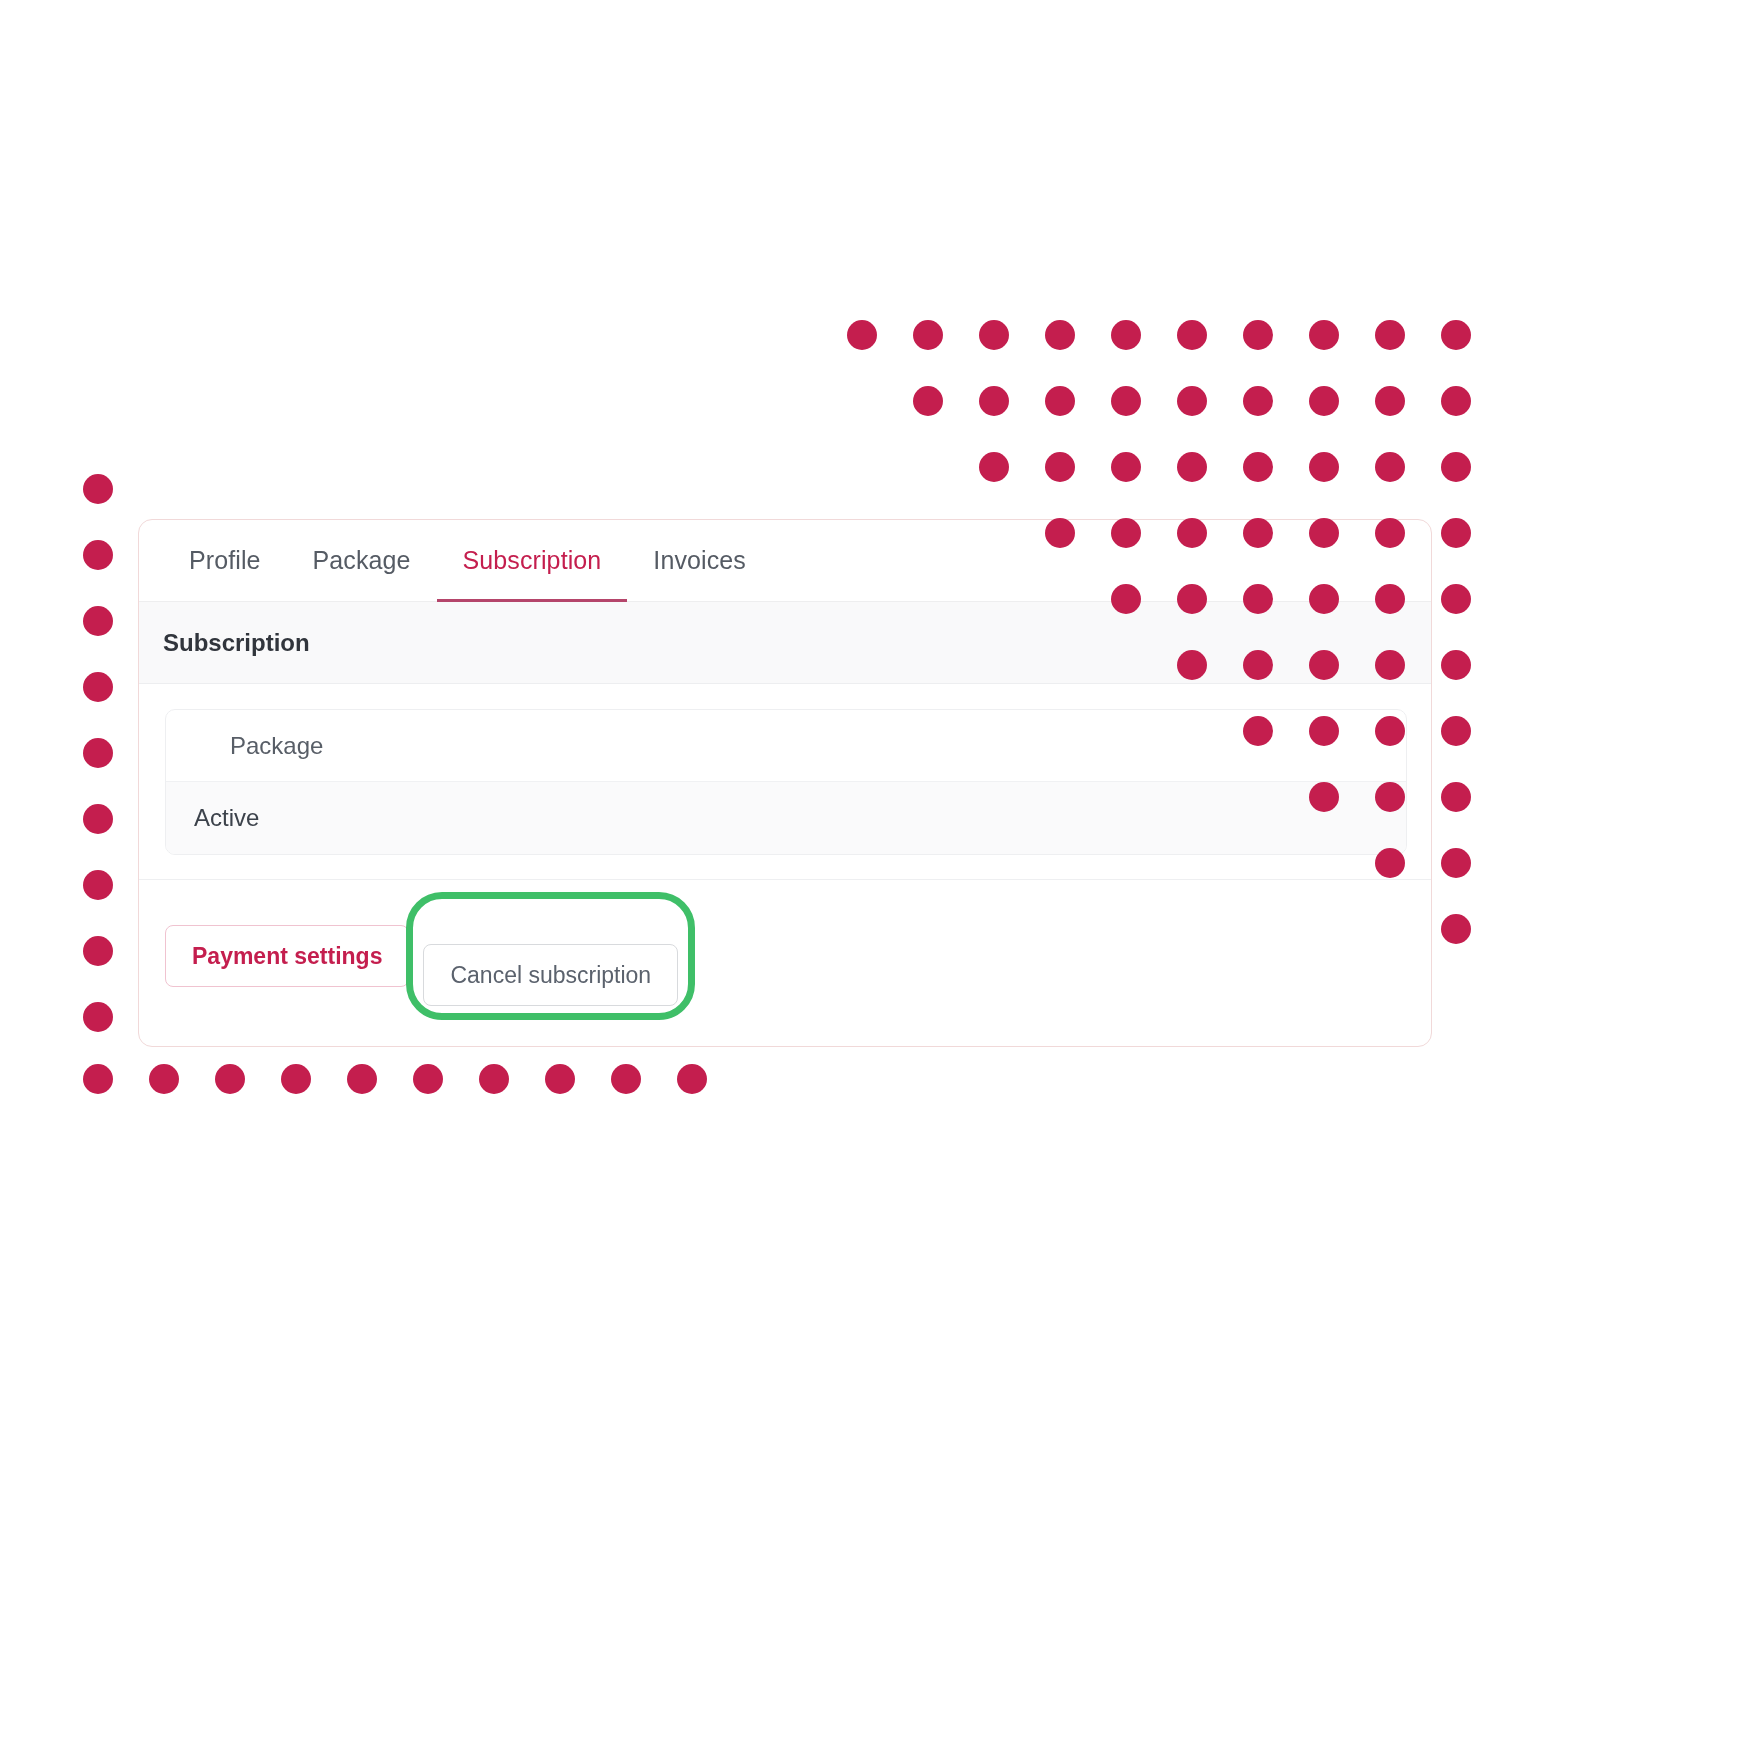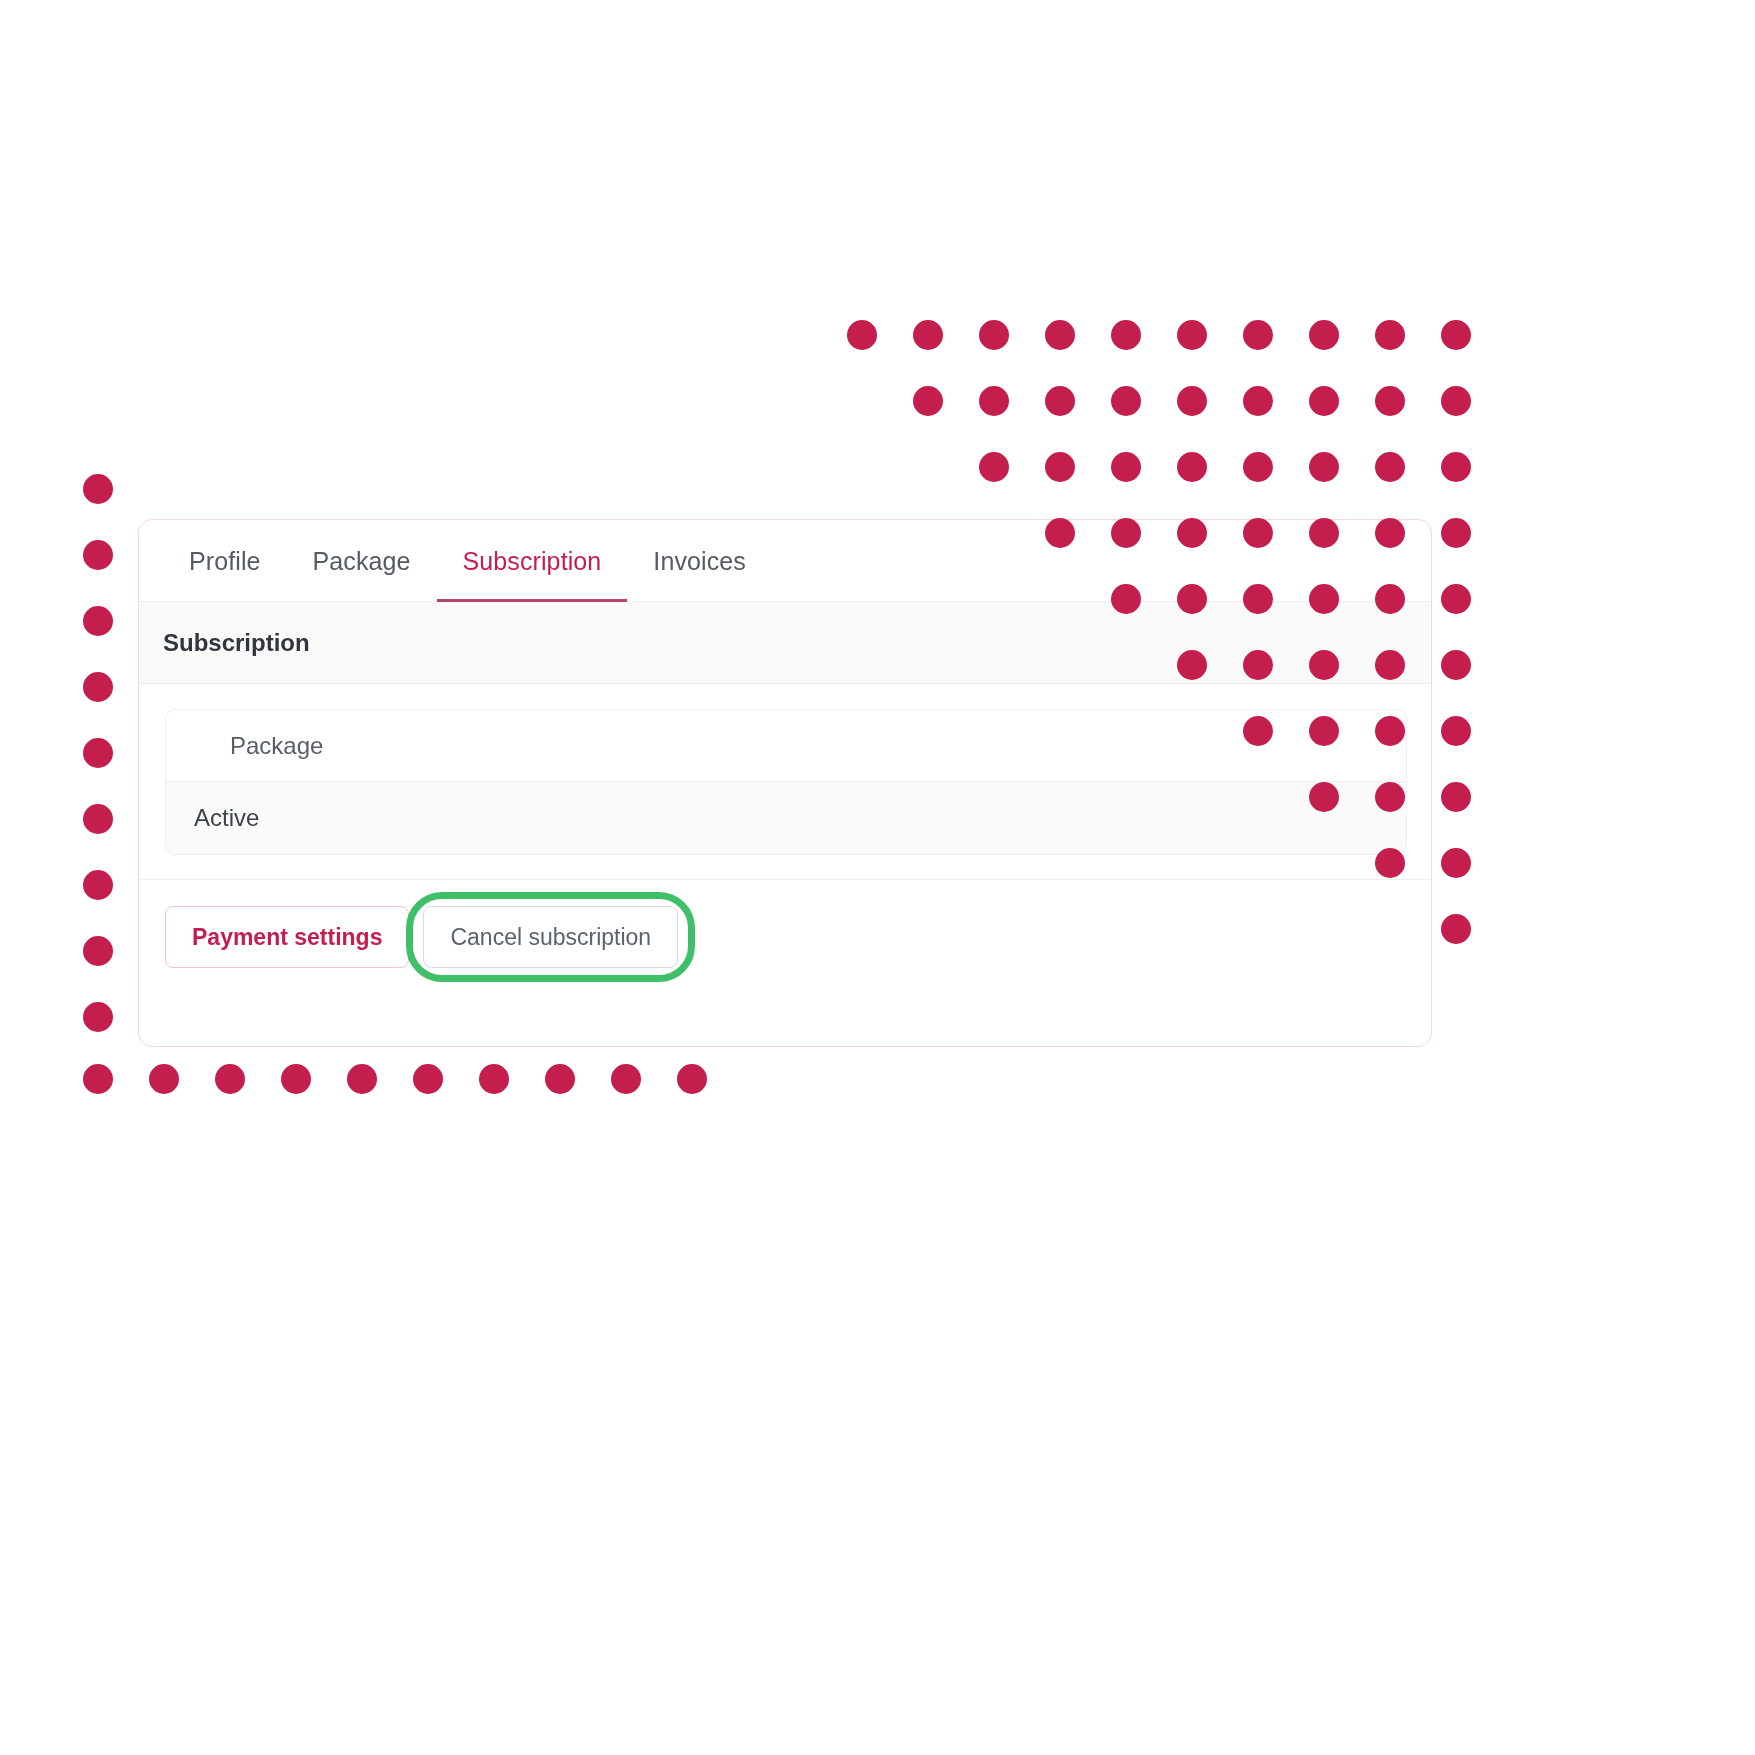--- a/index.html
+++ b/index.html
@@ -44,21 +44,21 @@
     background: #ffffff;
     border: 1px solid #f1d9d9;
     border-radius: 14px;
     z-index: 2;
     overflow: hidden;
   }
 
   
   .tab-bar {
     display: flex;
-    align-items: flex-start;
+    align-items: center;
     height: 82px;
     padding: 0 0 0 24px;
     border-bottom: 1px solid #eeeeef;
     box-sizing: border-box;
   }
   .tab-item {
     position: relative;
     height: 82px;
     display: flex;
     align-items: center;
@@ -153,20 +153,21 @@
     white-space: nowrap;
   }
   .btn-outline-primary {
     color: #c41e4e;
     border: 1px solid #f0c3d0;
   }
   .btn-outline-secondary {
     color: #5b626d;
     border: 1px solid #d8dadd;
     font-weight: normal;
+    margin-top: 38px;
   }
 
   
   .cancel-wrap {
     position: relative;
     display: inline-block;
   }
   .annotation-ring {
     position: absolute;
     left: -17px;

